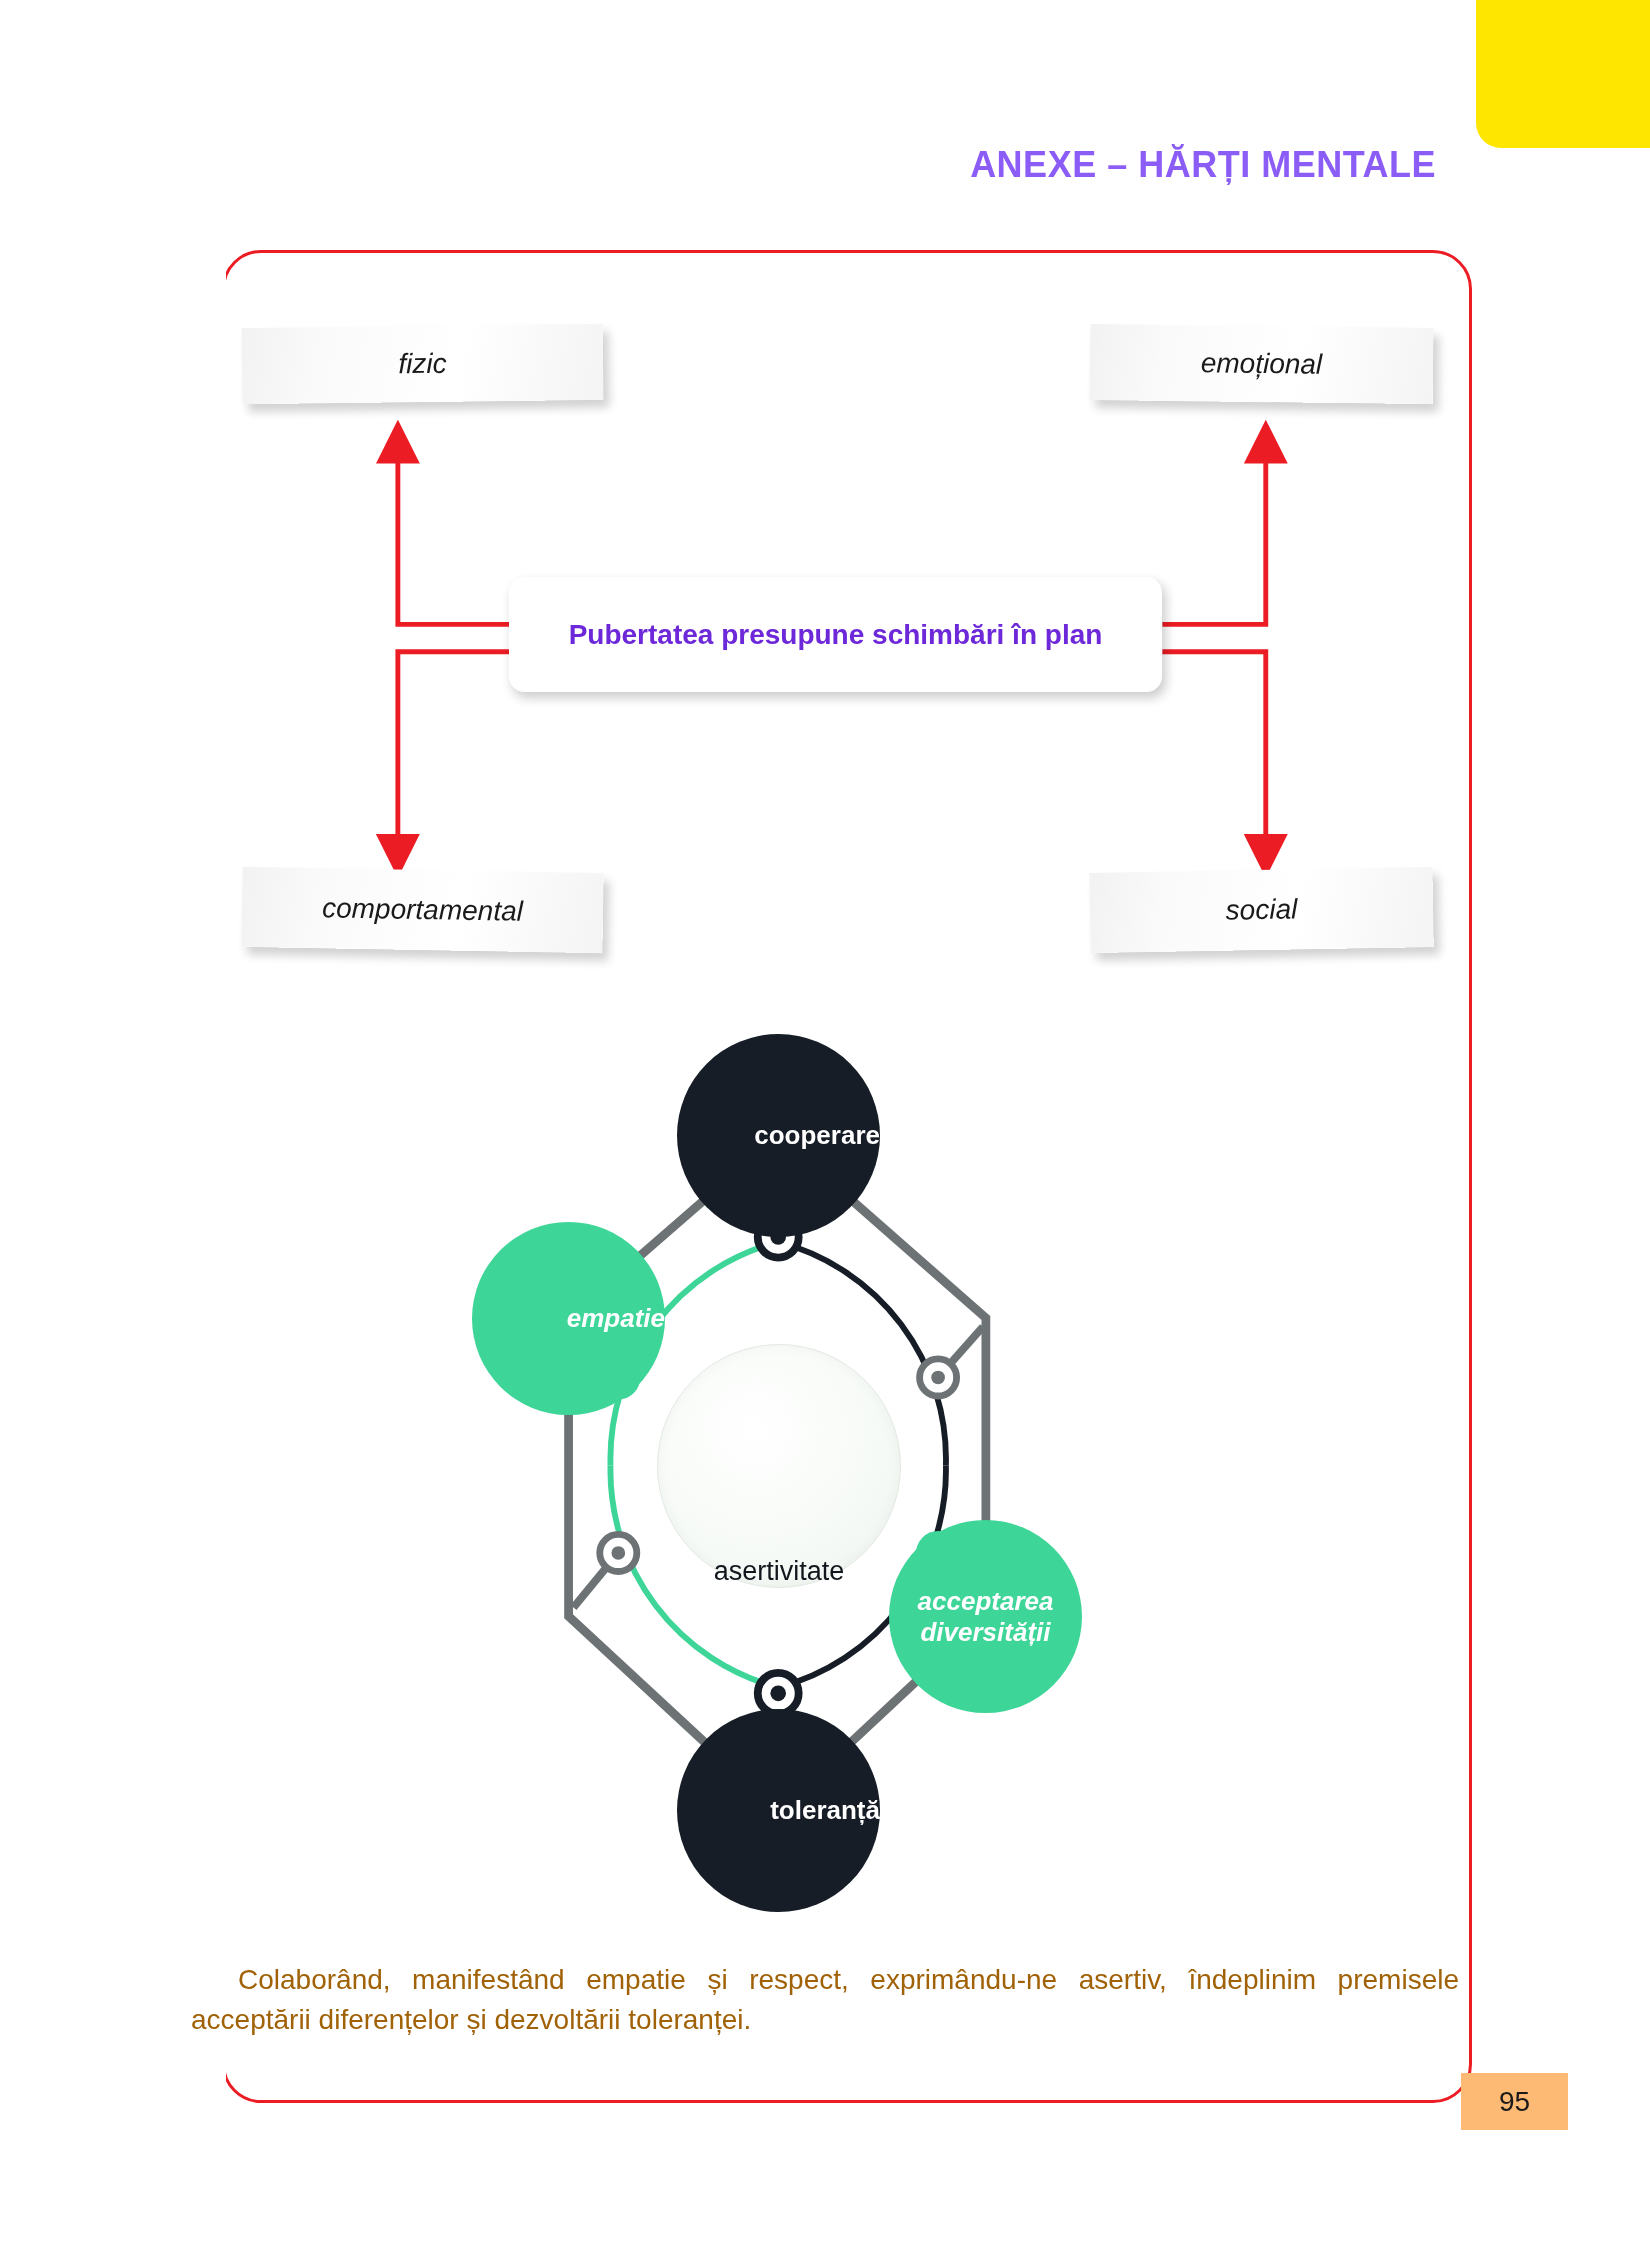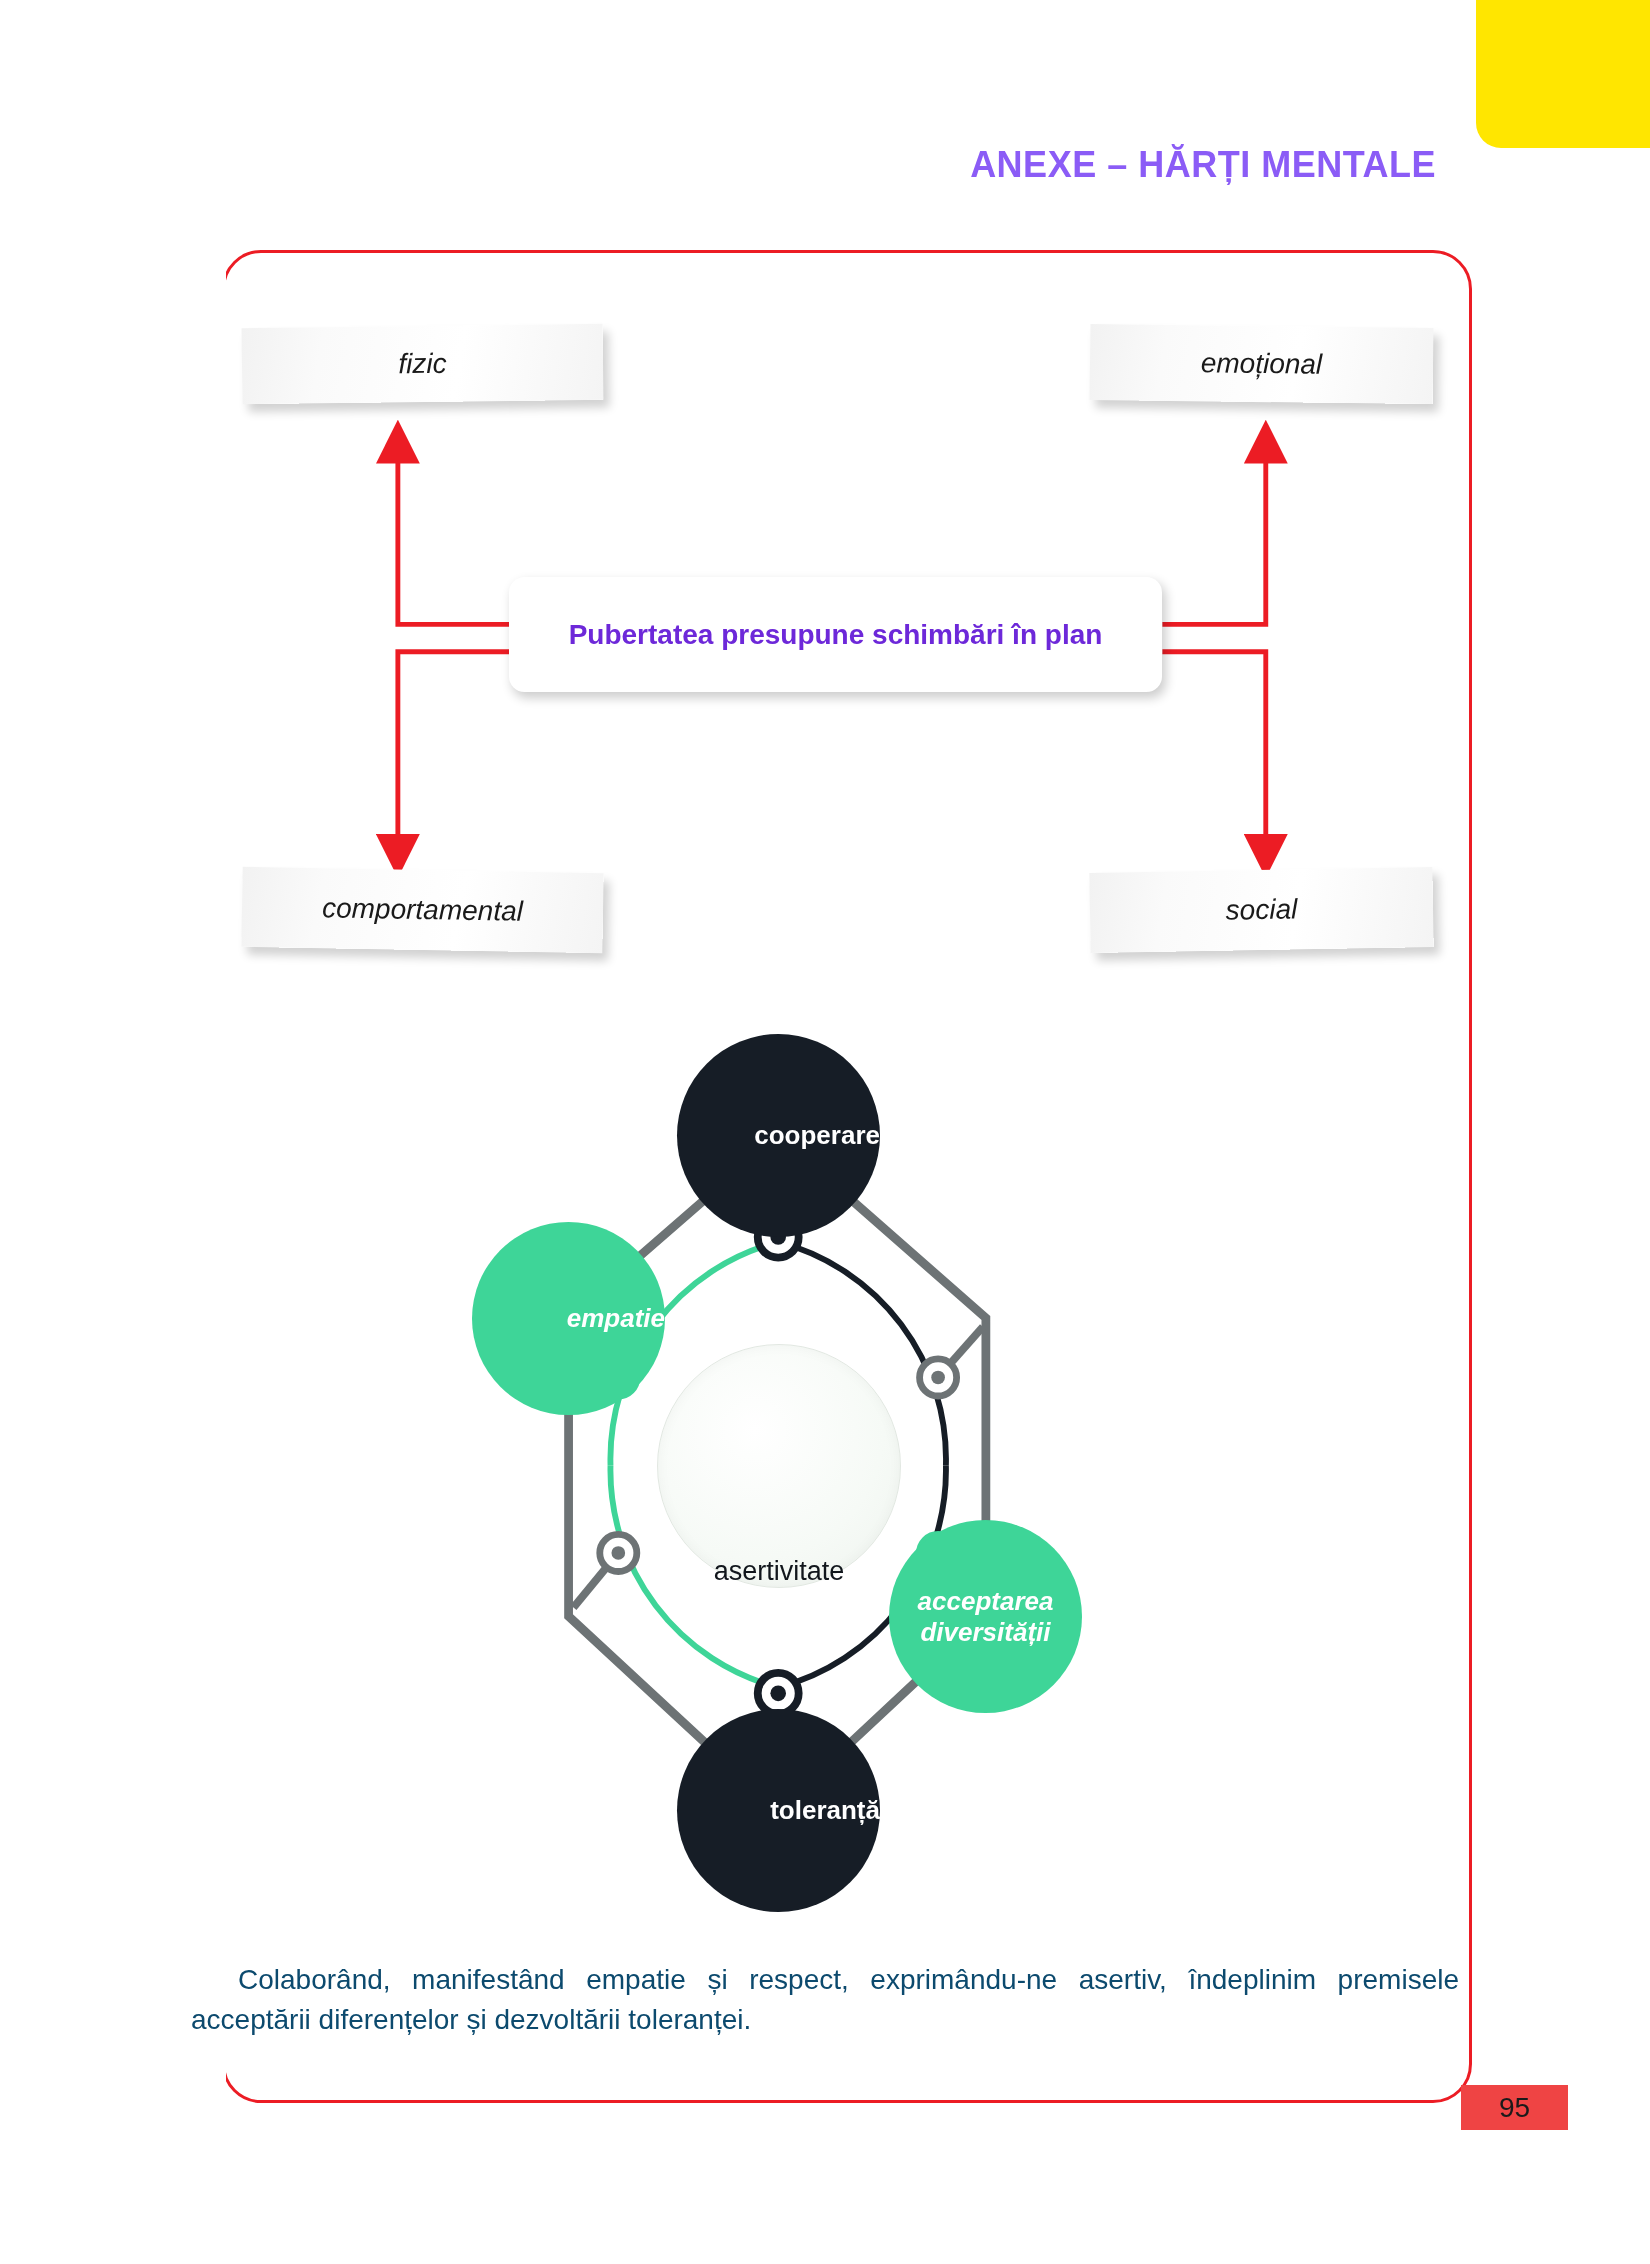--- a/index.html
+++ b/index.html
@@ -163,33 +163,33 @@
   }
 
   
   .caption {
     position: absolute;
     left: 191px;
     top: 1960px;
     width: 1268px;
     font-size: 28px;
     line-height: 1.42;
-    color: #0c4a6e;
+    color: #a16207;
     text-align: justify;
   }
   .caption .indent { display: inline-block; width: 47px; }
 
   
   .page-number {
     position: absolute;
     right: 82px;
     bottom: 135px;
     width: 107px;
-    height: 45px;
-    background: #ef4444;
+    height: 57px;
+    background: #fdba74;
     display: flex;
     align-items: center;
     justify-content: center;
     font-size: 28px;
     color: #1a1a1a;
   }
 </style>
 </head>
 <body>
 

